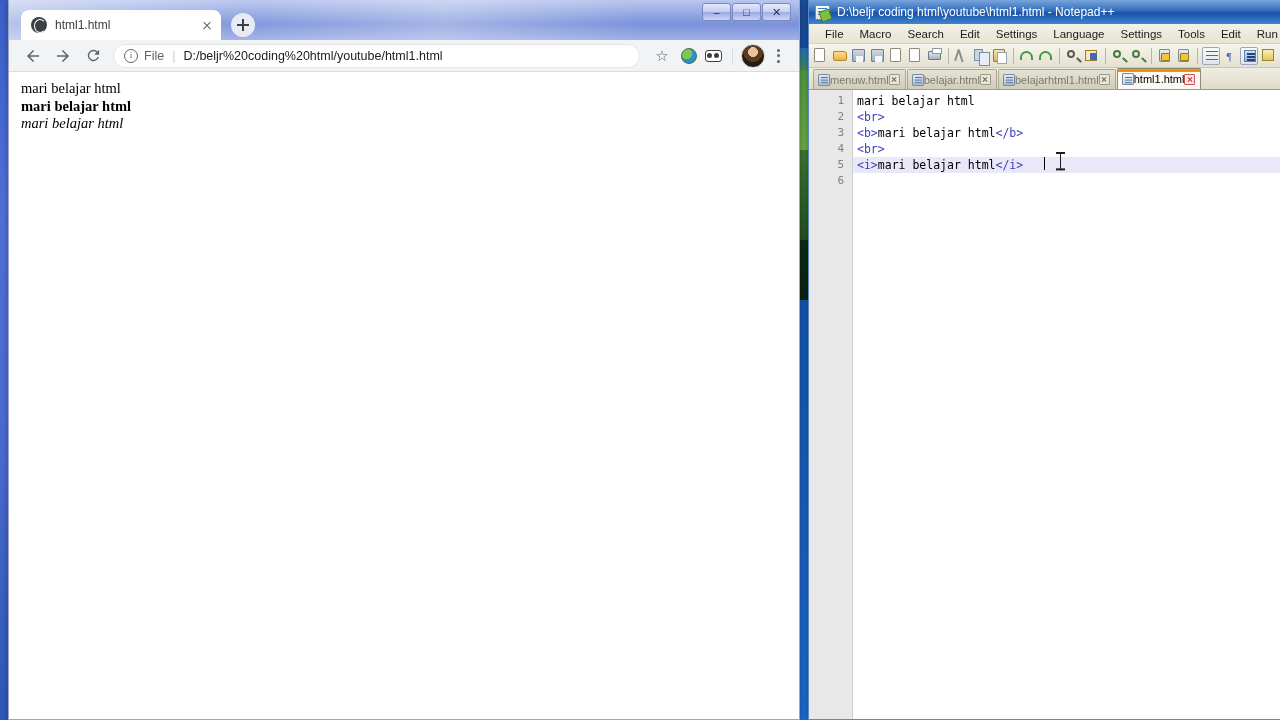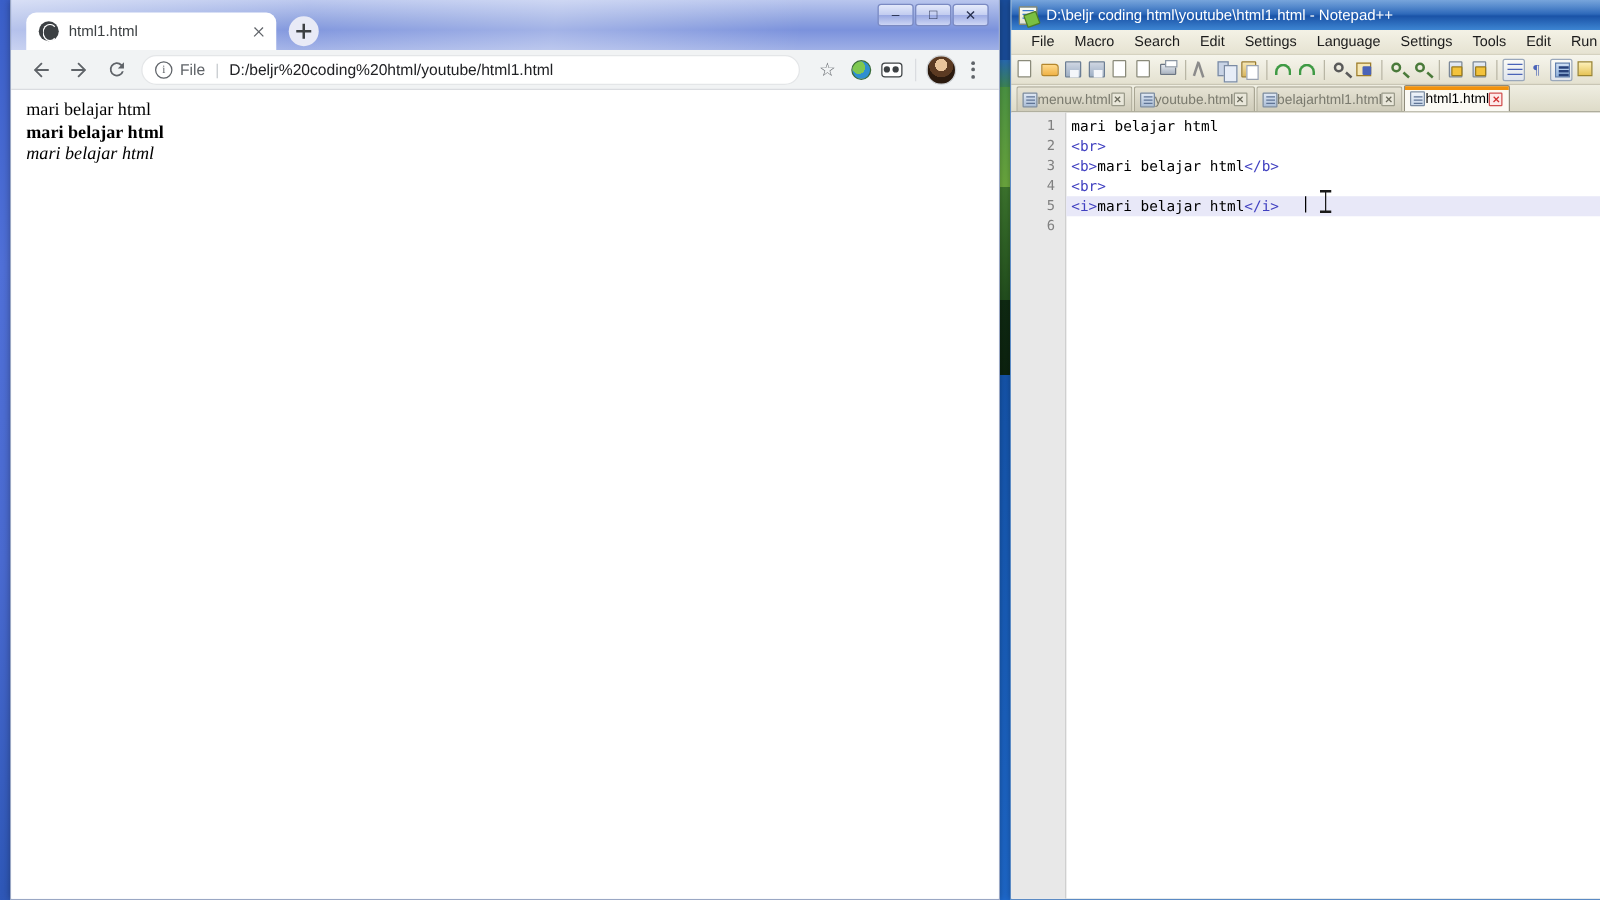--- a/index.html
+++ b/index.html
@@ -471,21 +471,21 @@
   </div>
 
   <div id="npp-tabbar">
       <div class="npp-tab">
         <span class="tab-doc-icon"></span>
         <span>menuw.html</span>
         <span class="npp-tab-close"></span>
       </div>
       <div class="npp-tab">
         <span class="tab-doc-icon"></span>
-        <span>youtube.html</span>
+        <span>belajar.html</span>
         <span class="npp-tab-close"></span>
       </div>
       <div class="npp-tab">
         <span class="tab-doc-icon"></span>
         <span>belajarhtml1.html</span>
         <span class="npp-tab-close"></span>
       </div>
       <div class="npp-tab active">
         <span class="tab-doc-icon"></span>
         <span>html1.html</span>

